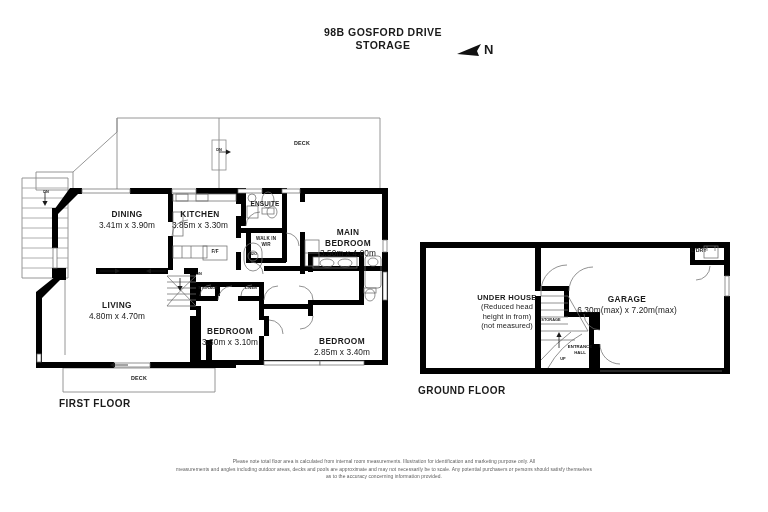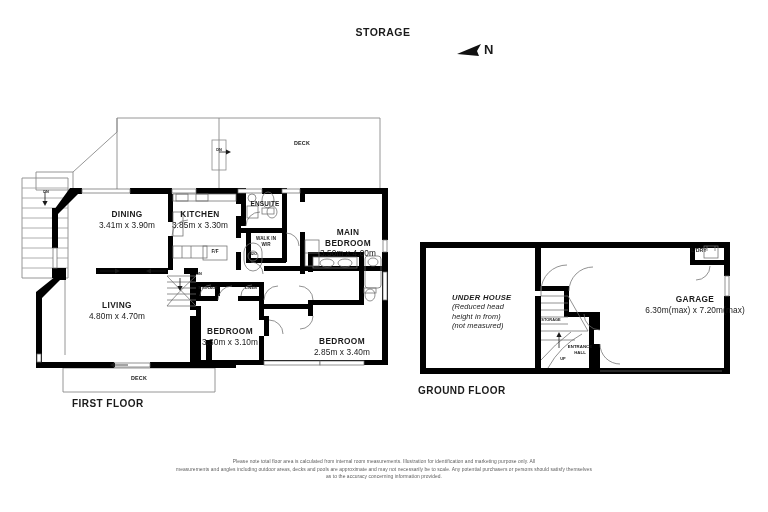--- a/index.html
+++ b/index.html
@@ -19,21 +19,21 @@
 
   
   .lbl{position:absolute;text-align:center;line-height:10.5px;letter-spacing:.2px;}
   .lbl .rn{font-size:8.3px;font-weight:bold;display:block;letter-spacing:.35px;}
   .lbl .rd{font-size:8.3px;display:block;letter-spacing:.1px;}
 
   .lbl-sm{position:absolute;text-align:center;font-size:5.4px;font-weight:bold;letter-spacing:.2px;line-height:6.6px;}
   .lbl-xs{position:absolute;text-align:center;font-size:4.6px;font-weight:bold;letter-spacing:.1px;line-height:5.6px;}
   .lbl-micro{position:absolute;text-align:center;font-size:3.9px;font-weight:bold;letter-spacing:.05px;line-height:4.8px;}
 
-  .lbl-multi{position:absolute;text-align:left;font-size:7.4px;line-height:9.3px;letter-spacing:.1px;font-style:italic;}
+  .lbl-multi{position:absolute;text-align:center;font-size:7.4px;line-height:9.3px;letter-spacing:.1px;}
   .lbl-multi b{font-weight:bold;font-size:7.6px;letter-spacing:.3px;}
 
   .floor-name{position:absolute;font-size:10px;font-weight:bold;letter-spacing:.45px;}
 
   
   .footer{position:absolute;left:104px;top:458px;width:560px;text-align:center;
           font-size:4.9px;line-height:7.6px;color:#5d5d5d;letter-spacing:.08px;}
 </style>
 </head>
 <body>
@@ -301,20 +301,21 @@
     </g>
 
     <g>
       <line x1="559" y1="348" x2="559" y2="336" stroke="#1a1a1a" stroke-width="0.8"></line>
       <polygon points="559,332 556.4,337 561.6,337" fill="#1a1a1a"></polygon>
     </g>
   </g>
 </svg>
 
 <div class="title-block">
+  <div class="title-line">98B GOSFORD DRIVE</div>
   <div class="title-line">STORAGE</div>
 </div>
 
 <div class="north">
   <svg width="34" height="22" viewBox="0 0 34 22">
     <polygon points="2,14 26,4 22,11 24,16" fill="#111111"></polygon>
   </svg>
   <span class="n-letter">N</span>
 </div>
 
@@ -361,30 +362,30 @@
   <span class="rn">BEDROOM</span>
   <span class="rd">2.85m x 3.40m</span>
 </div>
 
 <div class="lbl-sm" style="left:108px;top:375px;width:62px;">DECK</div>
 
 <div class="lbl-micro" style="left:37px;top:190px;width:18px;">DN</div>
 <div class="lbl-micro" style="left:210px;top:148px;width:18px;">DN</div>
 <div class="lbl-micro" style="left:190px;top:272px;width:18px;">DN</div>
 
-<div class="floor-name" style="left:72px;top:398px;">FIRST FLOOR</div>
+<div class="floor-name" style="left:59px;top:398px;">FIRST FLOOR</div>
 
 <div class="lbl-multi" style="left:452px;top:293px;width:110px;">
   <b>UNDER HOUSE</b><br>
   <span>(Reduced head</span><br>
   <span>height in from)</span><br>
   <span>(not measured)</span>
 </div>
 
-<div class="lbl" style="left:632px;top:294px;width:126px;">
+<div class="lbl" style="left:564px;top:294px;width:126px;">
   <span class="rn">GARAGE</span>
   <span class="rd">6.30m(max) x 7.20m(max)</span>
 </div>
 
 <div class="lbl-xs" style="left:686px;top:248px;width:26px;font-size:5.2px;">L'DRY</div>
 <div class="lbl-micro" style="left:536px;top:318px;width:30px;">STORAGE</div>
 <div class="lbl-micro" style="left:562px;top:345px;width:36px;font-size:4.3px;">ENTRANCE</div>
 <div class="lbl-micro" style="left:562px;top:351px;width:36px;font-size:4.3px;">HALL</div>
 <div class="lbl-micro" style="left:554px;top:357px;width:18px;">UP</div>
 

